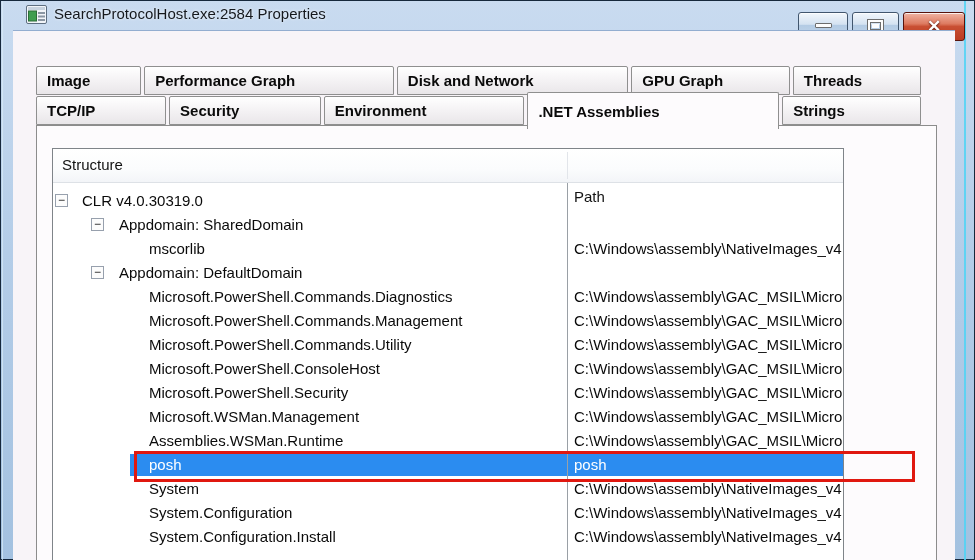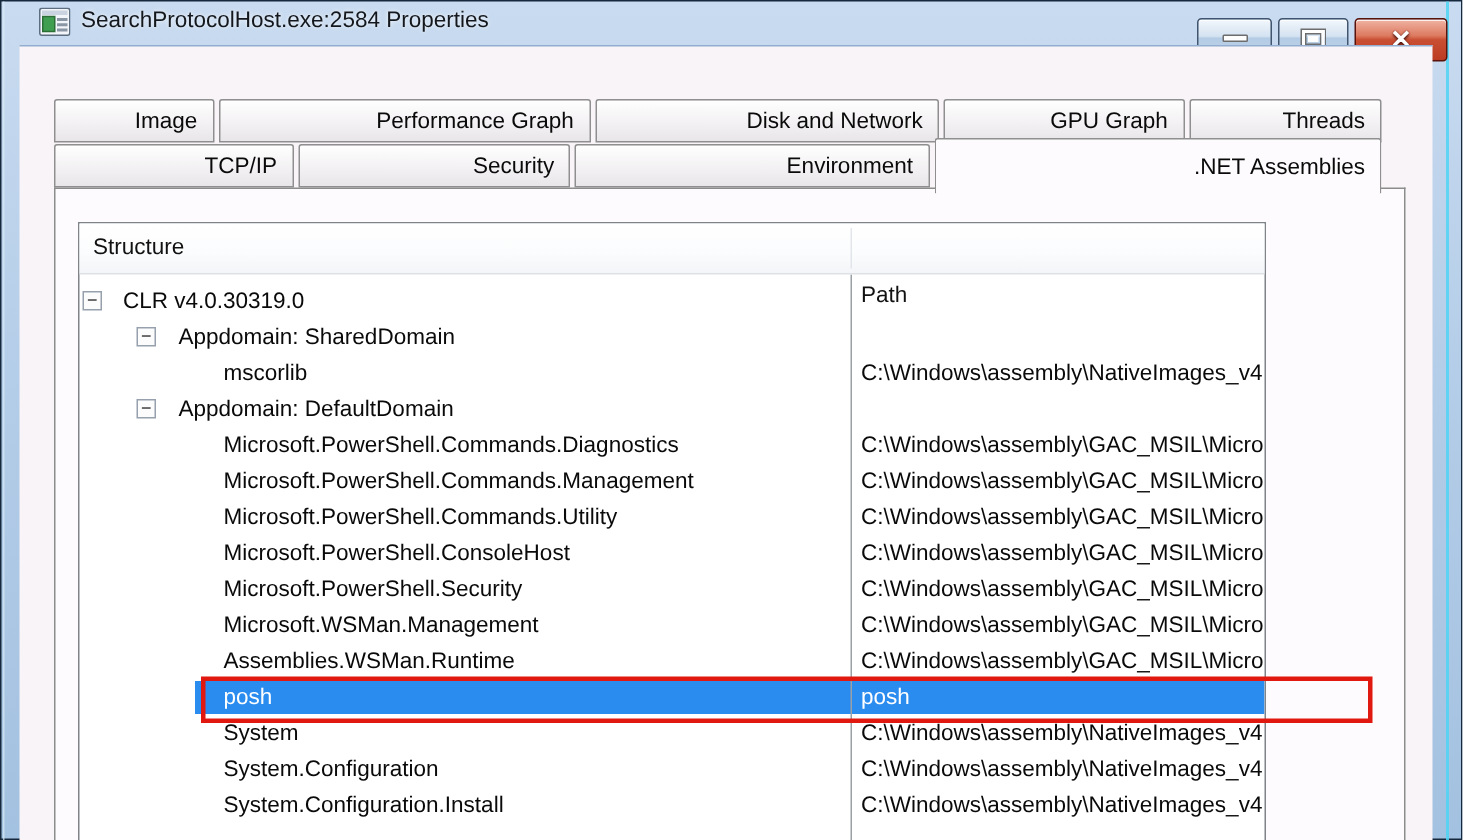--- a/index.html
+++ b/index.html
@@ -43,22 +43,22 @@
   
   .client { position:absolute; left:13px; top:30px; width:942px; bottom:0;
     background:#f8f4f8; border-top:1px solid #93add0; }
 
   
   .tabrow { position:absolute; left:36px; width:885px; height:30px; display:flex; gap:3px; z-index:3; }
   .tabrow.r1 { top:66px; }
   .tabrow.r2 { top:96px; }
   .tab { height:29px; border:1px solid #8f8f8f; border-radius:2px 2px 0 0;
     background:linear-gradient(180deg,#ffffff 0%,#f3f1f3 55%,#e9e6e9 100%);
-    display:flex; align-items:center; justify-content:flex-end;
-    font-size:15px; color:#0a0a0a; white-space:nowrap; padding:0 10px; cursor:default; }
+    display:flex; align-items:center; justify-content:flex-start;
+    font-size:15px; color:#0a0a0a; white-space:nowrap; padding:0 10px; cursor:default;font-weight:bold; }
   .tab.selected { height:37px; margin-top:-4px; background:#fdfbfd; border-bottom:none;
     z-index:6; position:relative; box-shadow:none; }
 
   
   .tabpage { position:absolute; left:36px; top:125px; width:901px; height:435px;
     border:1px solid #8c8c8c; border-bottom:none; background:#fdfbfd; z-index:2; }
 
   
   .listview { position:absolute; left:52px; top:148px; width:792px; height:412px;
     border:1px solid #7f8489; border-bottom:none; background:#ffffff; z-index:4; }
@@ -147,20 +147,23 @@
       </div>
       <div class="tab" style="flex-grow: 13;">
         <span>Security</span>
       </div>
       <div class="tab" style="flex-grow: 16;">
         <span>Environment</span>
       </div>
       <div class="tab selected" style="flex-grow: 20;">
         <span>.NET Assemblies</span>
       </div>
+      <div class="tab" style="flex-grow: 12;">
+        <span>Strings</span>
+      </div>
     </div>
 
   <div class="tabpage"></div>
 
   <div class="listview">
     <div class="lv-header">
       <span class="hdr-structure">Structure</span>
       <span class="hdr-path">Path</span>
       <div class="hdr-divider"></div>
     </div>

